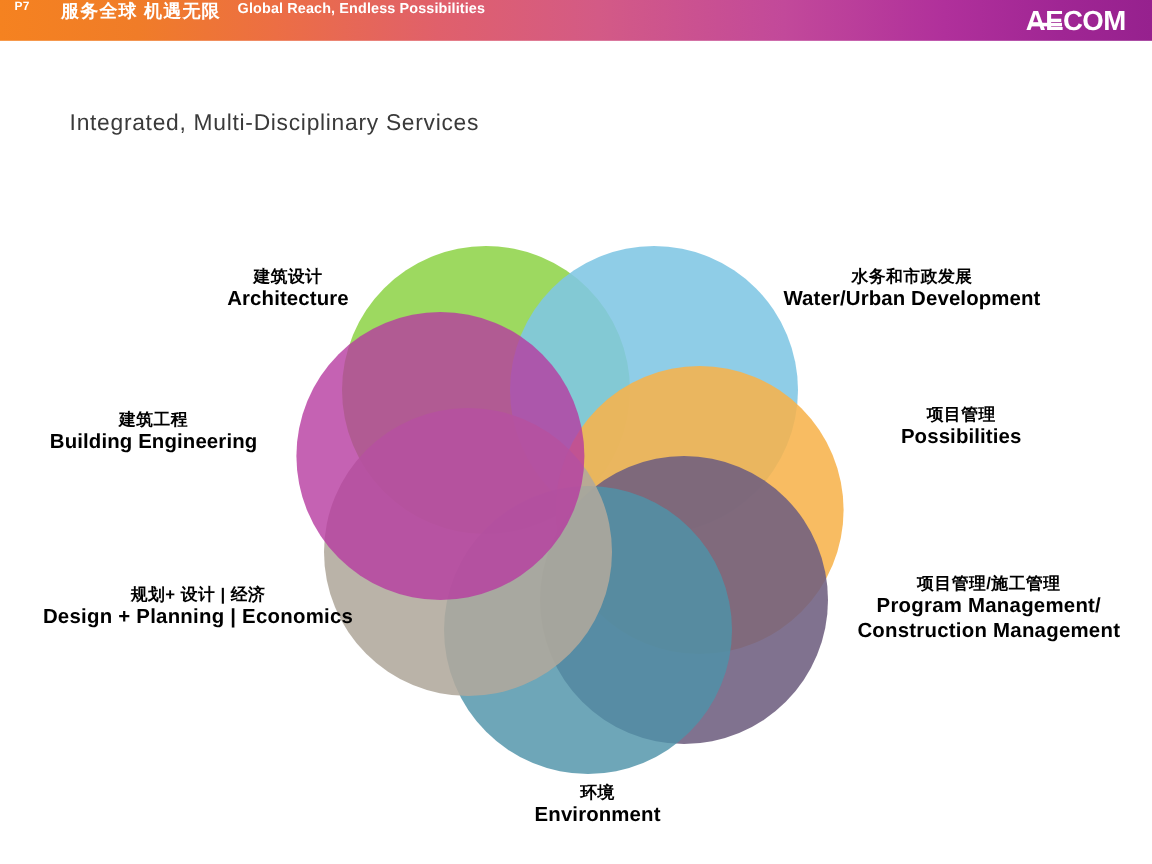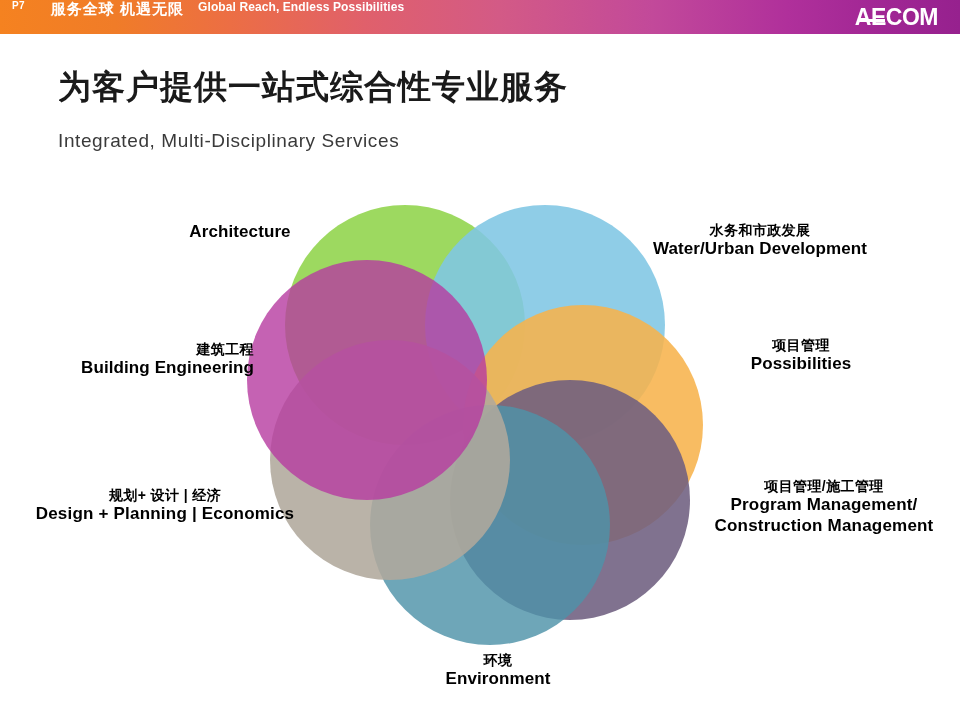--- a/index.html
+++ b/index.html
@@ -144,57 +144,57 @@
     letter-spacing: .1px;
     display: block;
   }
 
   #label-architecture { left: 150px; top: 222px; width: 180px; }
   #label-water        { left: 630px; top: 222px; width: 260px; }
   #label-transport    { left: 706px; top: 337px; width: 190px; }
   #label-program      { left: 690px; top: 478px; width: 268px; }
   #label-environment  { left: 408px; top: 652px; width: 180px; }
   #label-design       { left: 10px;  top: 487px; width: 310px; }
-  #label-building     { left: 34px;  top: 341px; width: 220px; text-align: right; }
+  #label-building     { left: 18px;  top: 341px; width: 220px; }
 
   #label-design .lab-en,
   #label-program .lab-en { letter-spacing: .2px; }
 </style>
 </head>
 <body>
 
 <div id="header-bar">
   <span id="page-number">P7</span>
   <span id="header-cn">服务全球 机遇无限</span>
   <span id="header-en">Global Reach, Endless Possibilities</span>
   <div id="aecom-logo">
     <span class="logo-text"><span class="ae-lig"><span>A</span><span>E</span></span><span>COM</span></span>
   </div>
 </div>
 
 <div id="title-block">
-  <div id="title-cn">为客户提供一站式综合性专业服务</div>
   <div id="title-en">Integrated, Multi-Disciplinary Services</div>
 </div>
 
 <div id="venn-wrap">
   <svg id="venn-svg" width="960" height="720" viewBox="0 0 960 720" xmlns="http://www.w3.org/2000/svg">
     <g id="venn-circles">
         <circle cx="405" cy="325" r="120" fill="#8FD44A" fill-opacity="0.88"></circle>
         <circle cx="545" cy="325" r="120" fill="#7FC6E4" fill-opacity="0.88"></circle>
         <circle cx="583" cy="425" r="120" fill="#F7B34C" fill-opacity="0.88"></circle>
         <circle cx="570" cy="500" r="120" fill="#6E5E80" fill-opacity="0.88"></circle>
         <circle cx="490" cy="525" r="120" fill="#4E93A8" fill-opacity="0.82"></circle>
         <circle cx="390" cy="460" r="120" fill="#B0A89C" fill-opacity="0.88"></circle>
         <circle cx="367" cy="380" r="120" fill="#B73BA0" fill-opacity="0.8"></circle>
       </g>
   </svg>
 </div>
 
 <div class="venn-label" id="label-architecture">
+  <span class="lab-cn">建筑设计</span>
   <span class="lab-en">Architecture</span>
 </div>
 
 <div class="venn-label" id="label-water">
   <span class="lab-cn">水务和市政发展</span>
   <span class="lab-en">Water/Urban Development</span>
 </div>
 
 <div class="venn-label" id="label-transport">
   <span class="lab-cn">项目管理</span>

